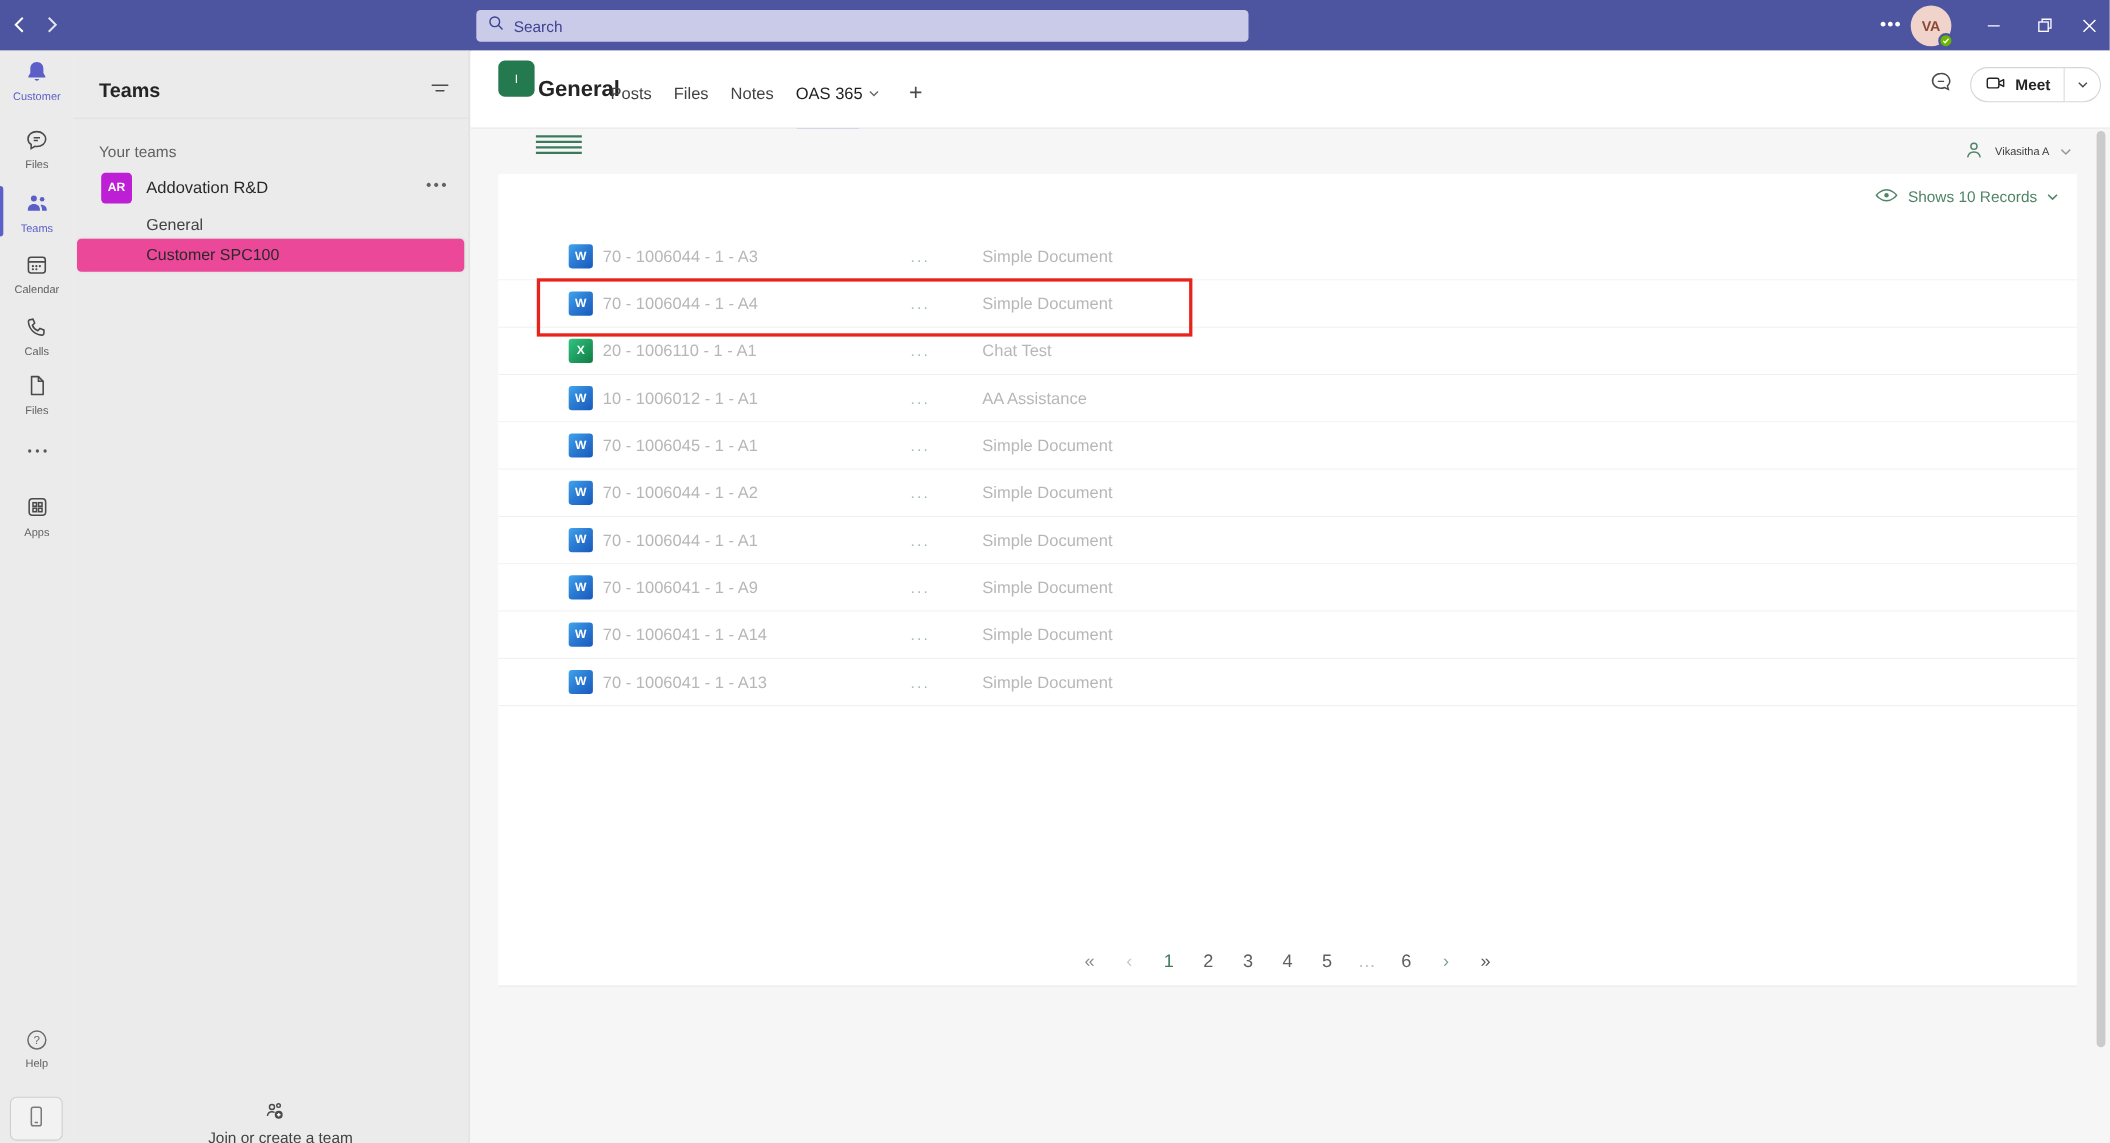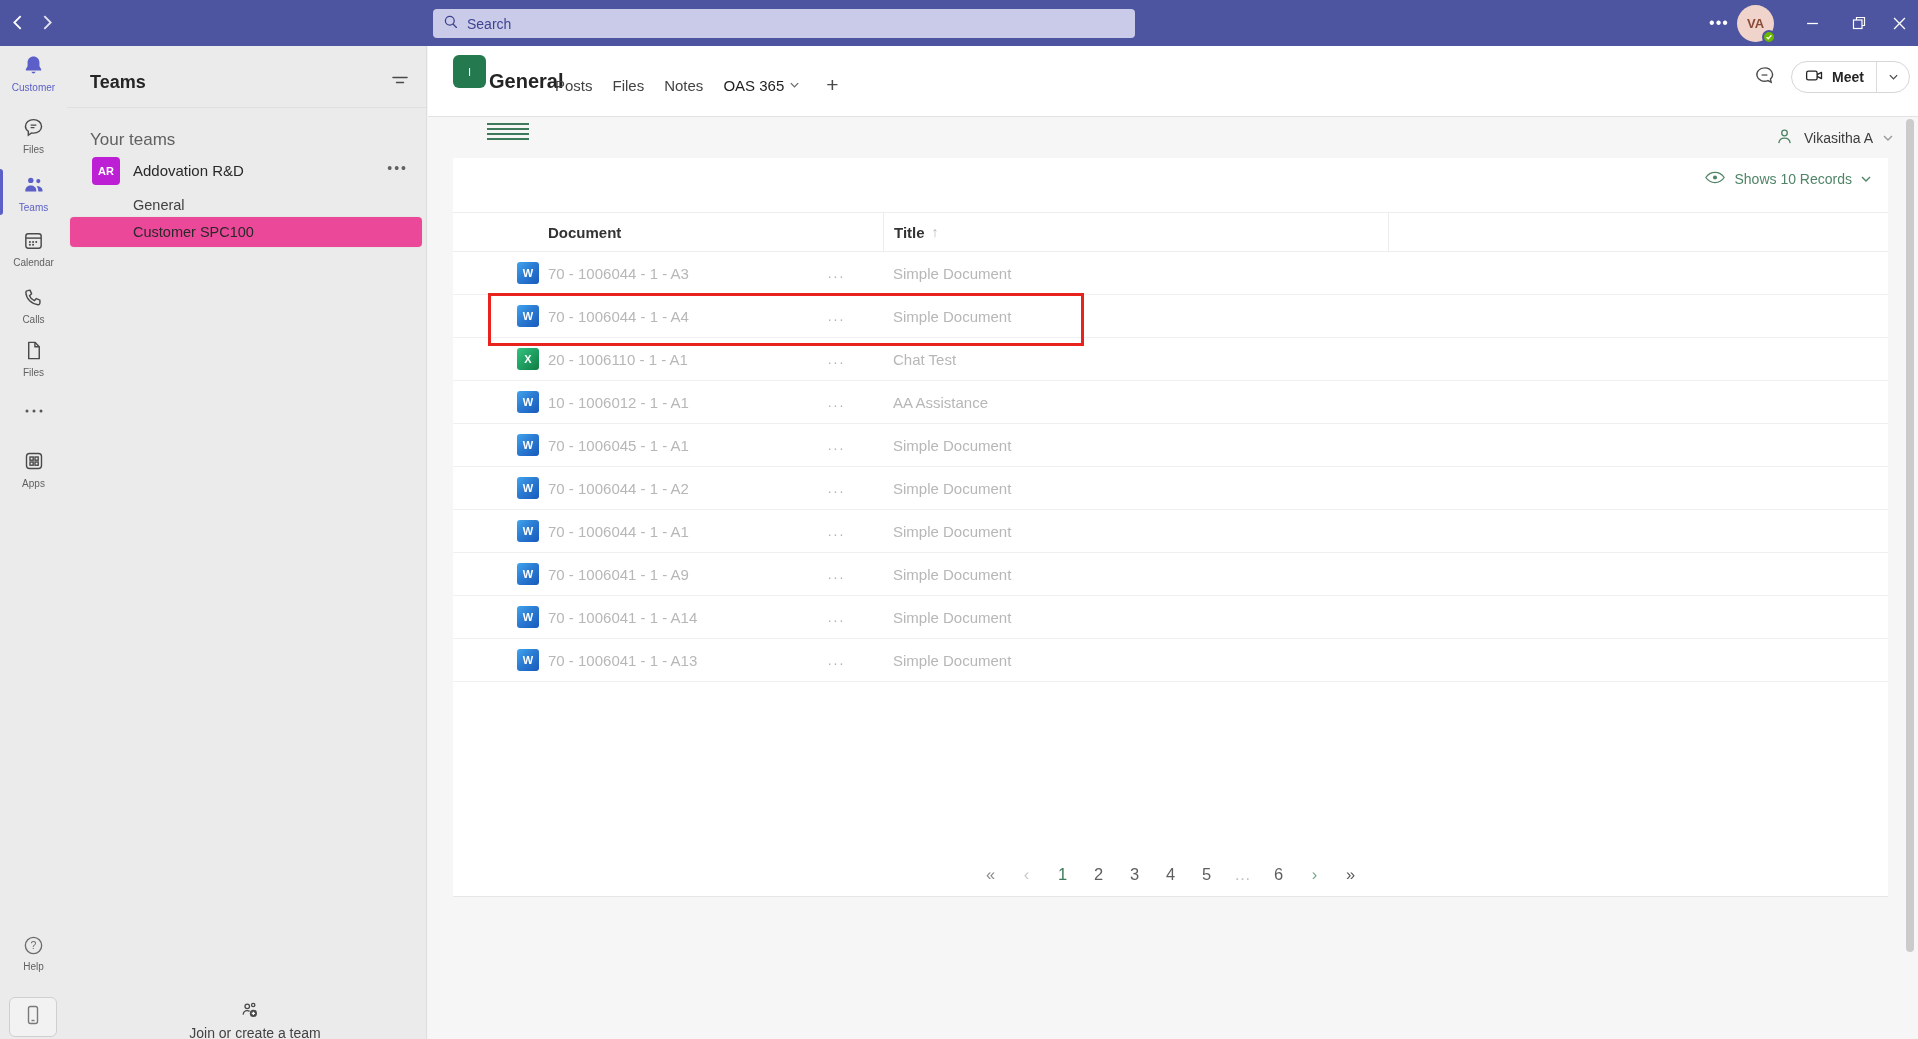--- a/index.html
+++ b/index.html
@@ -42,21 +42,21 @@
                border-radius:6px; background:#f2f2f2; display:flex; align-items:center;
                justify-content:center; cursor:pointer; }
 
   
   .sidebar { position:absolute; left:67px; top:46px; width:360px; bottom:0; background:#ebebeb;
              border-right:1px solid #dedede; }
   .sb-header { position:absolute; top:22px; left:23px; right:16px; height:28px;
                display:flex; align-items:center; justify-content:space-between; }
   .sb-title { font-size:18px; font-weight:bold; color:#252525; }
   .sb-divider { position:absolute; top:61px; left:0; right:0; height:1px; background:#e0e0e0; }
-  .sb-yourteams { position:absolute; top:84px; left:23px; font-size:17px; color:#616161; }
+  .sb-yourteams { position:absolute; top:84px; left:23px; font-size:14px; color:#616161; }
   .team-row { position:absolute; top:106px; left:0; right:0; height:38px; cursor:pointer; }
   .team-avatar { position:absolute; left:25px; top:5px; width:28px; height:28px; border-radius:4px;
                  color:#fff; font-size:11px; font-weight:bold; display:flex; align-items:center;
                  justify-content:center; }
   .team-name { position:absolute; left:66px; top:10px; font-size:15px; color:#292929; }
   .team-more { position:absolute; right:18px; top:8px; color:#616161; font-size:14px;
                letter-spacing:2px; cursor:pointer; }
   .channel { position:absolute; left:3px; width:352px; height:30px; border-radius:4px;
              font-size:14.5px; color:#424242; line-height:30px; padding-left:63px; cursor:pointer; }
   .channel-general { top:144px; }
@@ -87,22 +87,22 @@
               border:1px solid #d6d6d6; border-radius:16px; cursor:pointer; }
   .meet-main { display:flex; align-items:center; gap:7px; padding:0 12px; font-size:14px;
                font-weight:bold; color:#242424; }
   .meet-divider { width:1px; height:100%; background:#dcdcdc; }
   .meet-chevron { width:32px; height:100%; display:flex; align-items:center; justify-content:center;
                   color:#4a4a4a; }
 
   
   .app { position:absolute; top:71px; left:0; right:0; bottom:0; background:#f6f6f6; }
   .hamburger { position:absolute; left:59px; top:5px; cursor:pointer; }
-  .user-chip { position:absolute; right:24px; top:9px; display:flex; align-items:center; gap:9px;
-               cursor:pointer; font-size:14px; color:#3c3c3c; }
+  .user-chip { position:absolute; right:34px; top:9px; display:flex; align-items:center; gap:9px;
+               cursor:pointer; font-size:10px; color:#3c3c3c; }
   .chev { color:#9a9a9a; display:inline-flex; }
   .panel { position:absolute; left:25px; top:41px; width:1435px; height:739px; background:#fff;
            border-bottom:1px solid #e7e7e7; }
   .records-chip { position:absolute; top:12px; right:16px; display:flex; align-items:center; gap:8px;
                   color:#4f8467; font-size:14px; cursor:pointer; }
   .records-chip .chev { color:#4f8467; }
 
   .table { position:absolute; left:0; right:0; top:54px; }
   .thead { display:flex; height:40px; border-top:1px solid #ededed; border-bottom:1px solid #ededed;
            align-items:center; }
@@ -430,31 +430,20 @@
           </span>
           <span>Shows 10 Records</span>
           <span class="chev">
             <svg viewBox="0 0 12 8" width="12" height="8">
                 <path fill="none" stroke="currentColor" stroke-width="1.4" d="m2 2 4 4 4-4"></path>
               </svg>
           </span>
         </div>
 
         <div class="table">
-          <div class="thead">
-            <div class="th c1">
-              <span>Document</span>
-            </div>
-            <div class="th c2"></div>
-            <div class="th c3">
-              <span>Title</span>
-              <span class="sort-arrow">↑</span>
-            </div>
-            <div class="th c4"></div>
-          </div>
           <div id="tbody">
   <div class="trow">
     <div class="td c1">
       <span class="file-icon word">W</span>
       <span class="doc-name">70 - 1006044 - 1 - A3</span>
     </div>
     <div class="td c2">
       <span class="row-ellipsis">...</span>
     </div>
     <div class="td c3">

